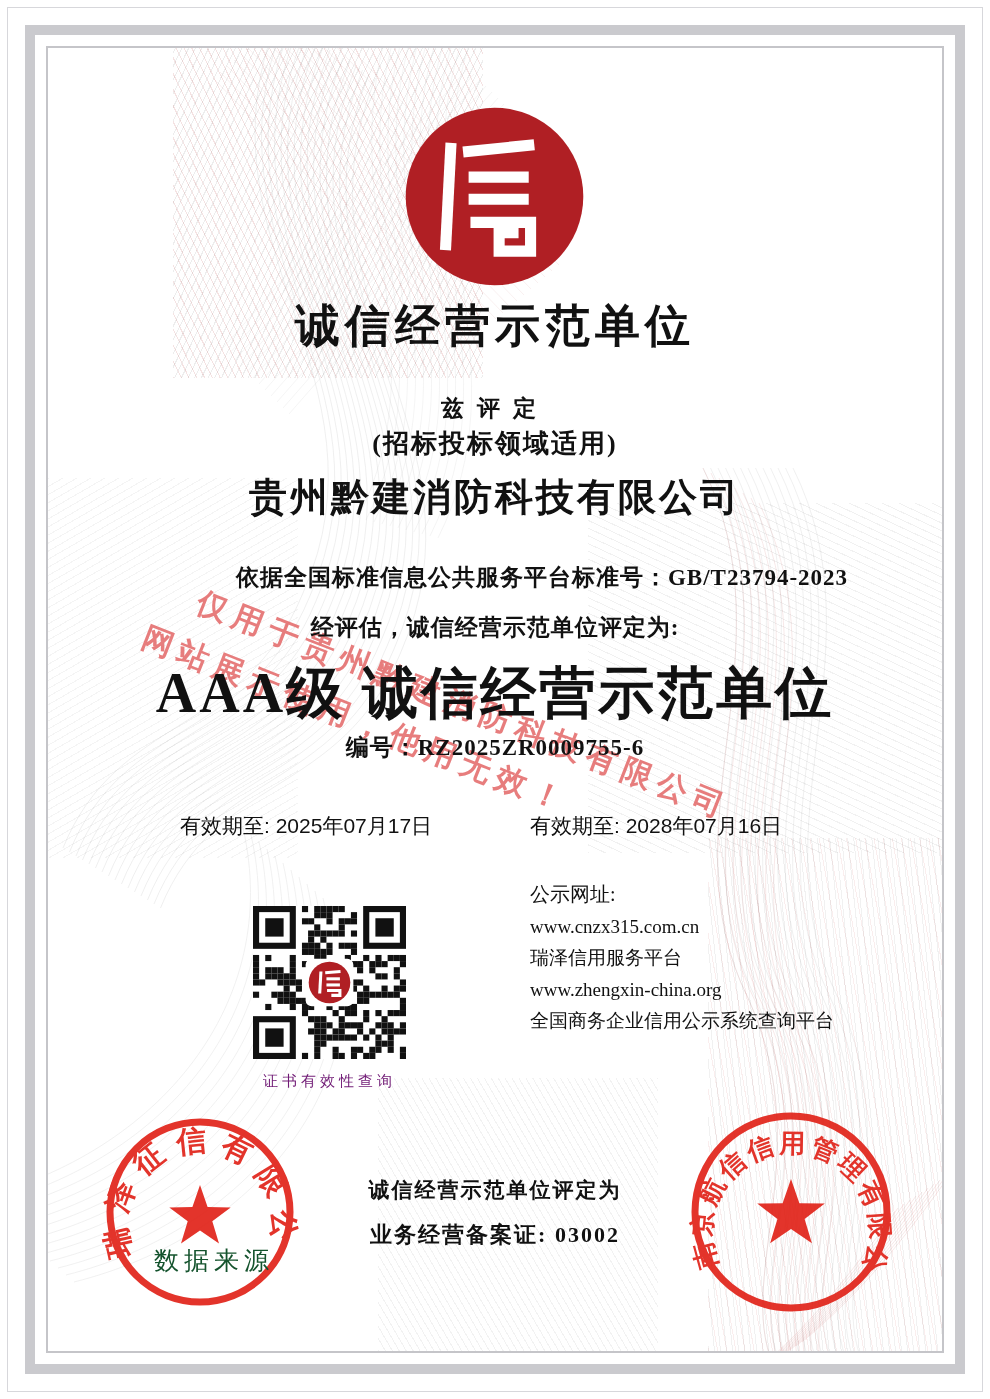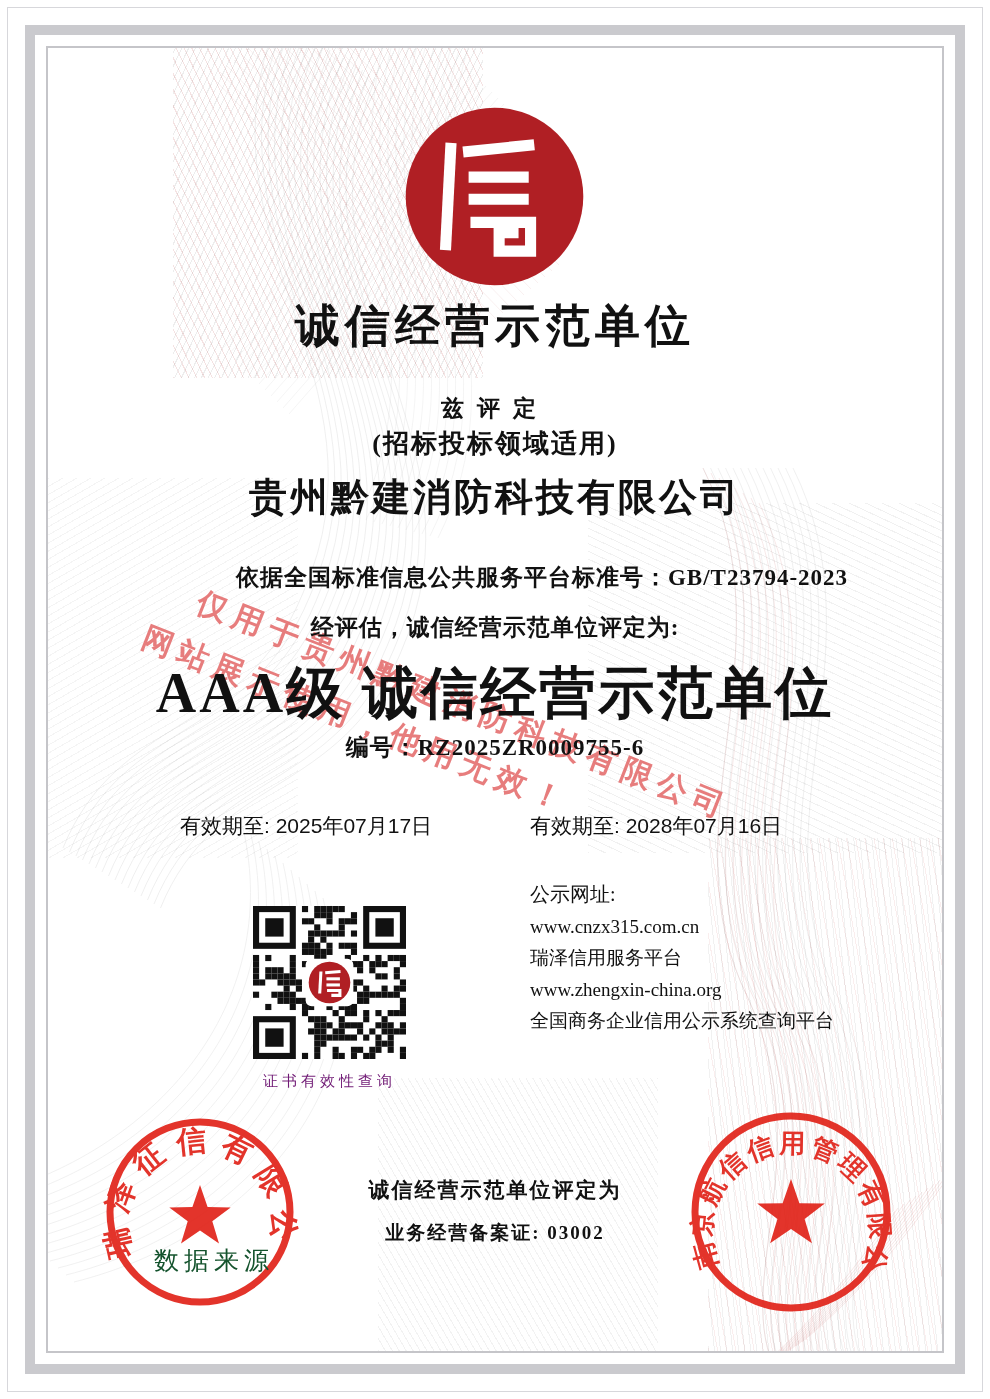--- a/index.html
+++ b/index.html
@@ -47,21 +47,21 @@
   .serial{top:660px;font-size:23px;font-weight:bold;letter-spacing:1px;margin-top:24px;}
   .date{position:absolute;z-index:2;font-size:21px;white-space:nowrap;}
   .date-issue{left:132px;top:764px;}
   .date-valid{left:482px;top:764px;}
   .qr-block{position:absolute;left:205px;top:858px;z-index:2;width:153px;text-align:center;}
   .qr-caption{margin-top:9px;font-size:15px;letter-spacing:4px;
     font-family:"Liberation Serif","DejaVu Serif",serif;color:#701a75;}
   .urls{position:absolute;left:482px;top:831px;z-index:2;font-size:19px;line-height:31.5px;font-family:Liberation Serif, serif;}
   .urls .u-head{font-size:20px;}
   .footer1{top:1128px;font-size:21px;font-weight:bold;letter-spacing:2px;}
-  .footer2{top:1172px;font-size:19px;font-weight:bold;letter-spacing:2px;}
+  .footer2{top:1172px;font-size:22px;font-weight:bold;letter-spacing:2px;}
   .seal{position:absolute;z-index:2;opacity:.93;}
   .seal-left{left:52px;top:1064px;}
   .seal-right{left:638px;top:1059px;}
   .data-source{position:absolute;left:106px;top:1196px;z-index:3;font-size:25px;
     letter-spacing:5px;color:#14532d;white-space:nowrap;}
 </style>
 </head>
 <body>
 
 <div class="page">

